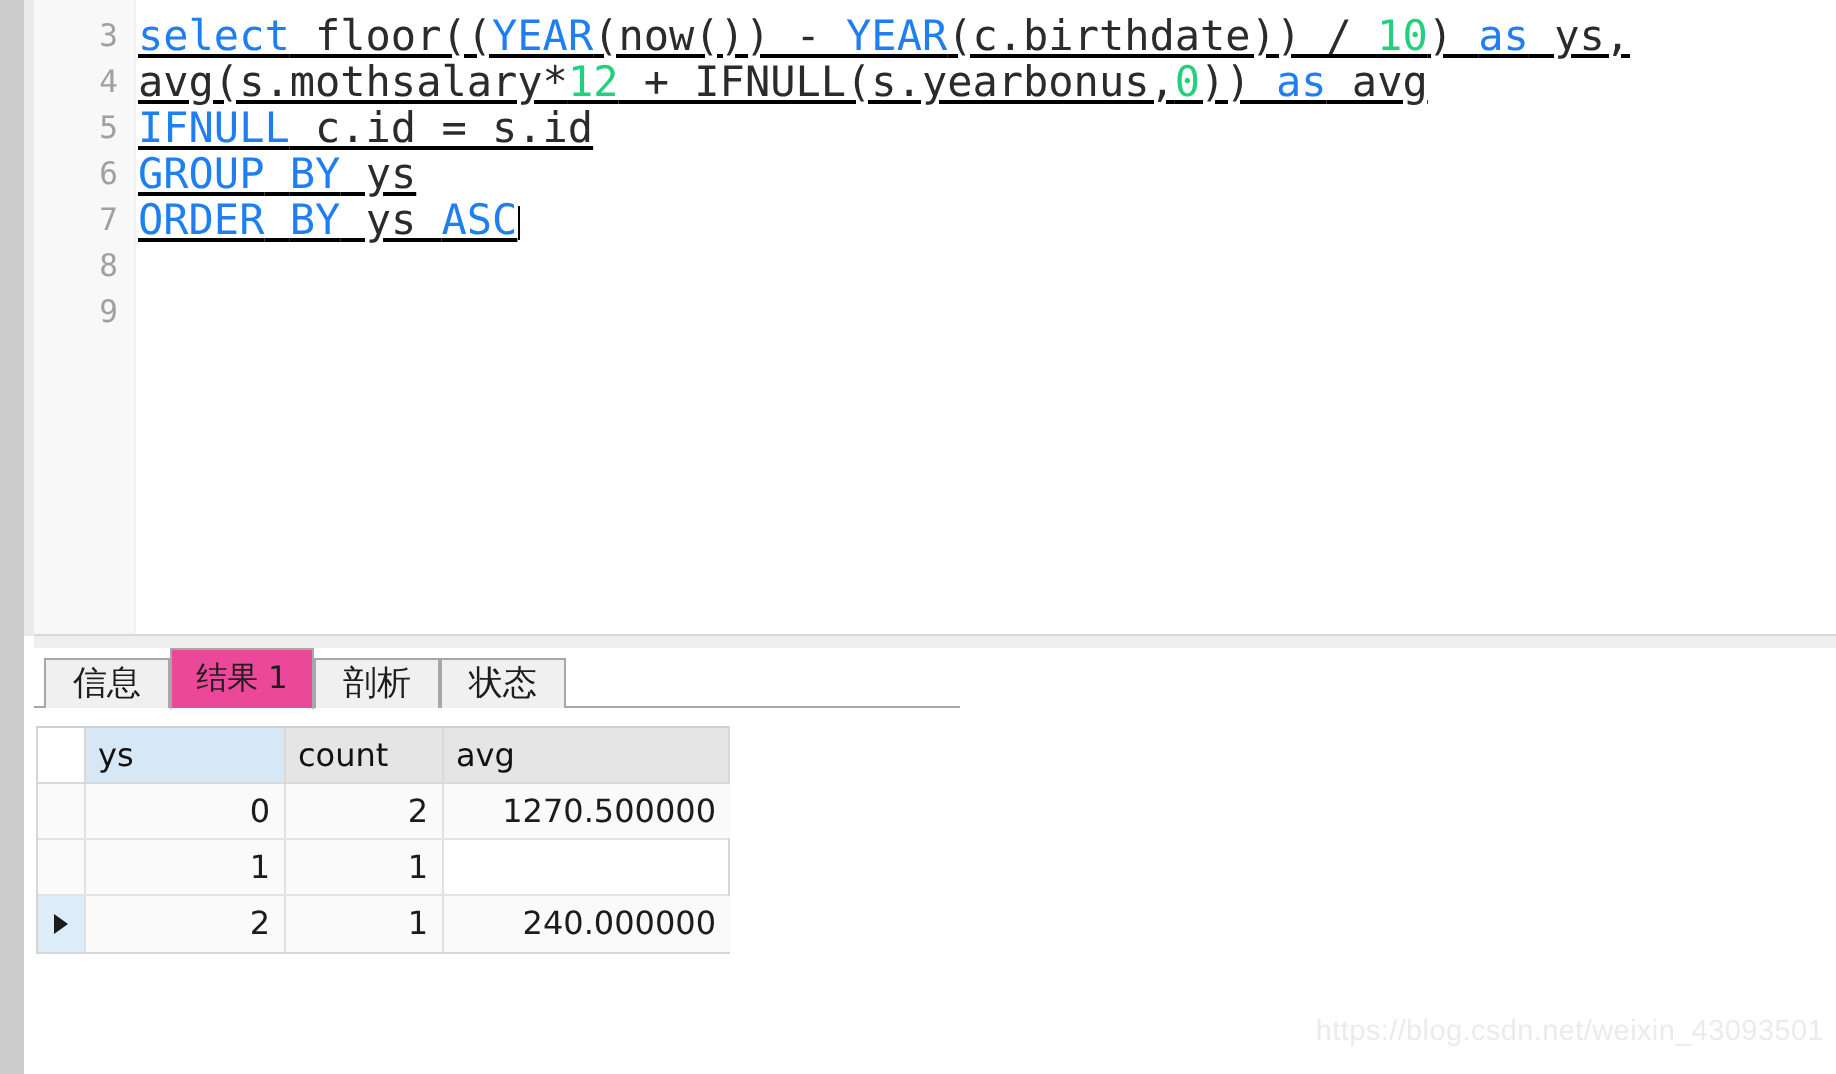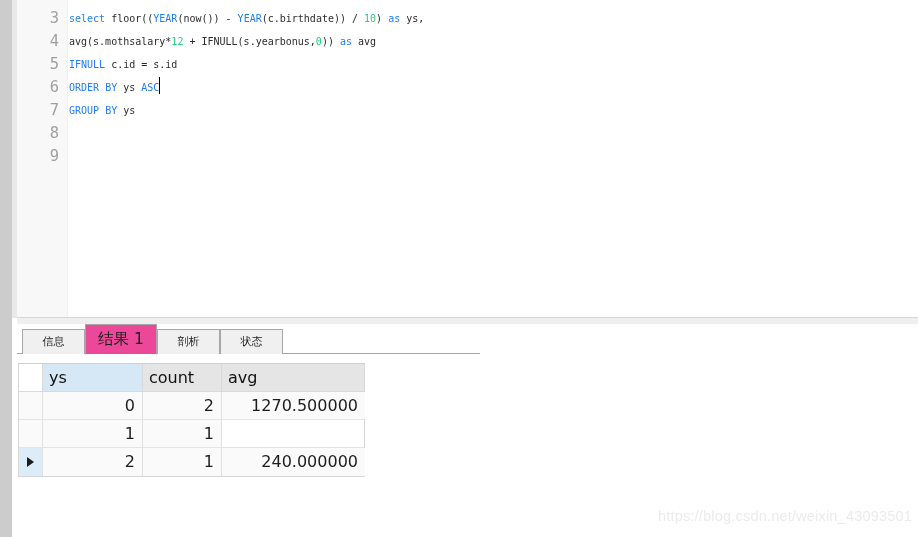--- a/index.html
+++ b/index.html
@@ -64,21 +64,22 @@
     position: absolute;
     left: 0;
     top: -16px;              
     width: 100%;
   }
   .code-row {
     height: 23px;
     line-height: 23px;
     white-space: pre;
     font-family: "DejaVu Sans Mono", monospace;
-    font-size: 10px;
+    font-size: 21px;
+    text-decoration: underline;
   }
   .gutter-lines {
     position: absolute;
     left: 0;
     top: -16px;
     width: 51px;
   }
   .gutter-row {
     height: 23px;
     line-height: 23px;
@@ -134,21 +135,21 @@
     background: #a7a7a7;
   }
   .tab {
     position: absolute;
     top: 5px;
     height: 25px;
     box-sizing: border-box;
     background: #f0f0f0;
     border: 1px solid #a7a7a7;
     border-bottom: none;
-    font-size: 11px;
+    font-size: 17px;
     color: #1d1d1d;
     text-align: center;
     line-height: 24px;
     white-space: nowrap;
     font-family: "DejaVu Sans", sans-serif;
   }
   .tab.active {
     top: 0px;
     height: 31px;
     line-height: 28px;
@@ -254,22 +255,22 @@
           <div class="gutter-row">8</div>
           <div class="gutter-row">9</div>
         </div>
     </div>
     <div class="code-area">
       <div class="code-lines" id="code-lines">
           <div class="code-row"><span class="txt"></span></div>
           <div class="code-row"><span class="kw">select</span><span class="txt"> floor((</span><span class="kw">YEAR</span><span class="txt">(now()) - </span><span class="kw">YEAR</span><span class="txt">(c.birthdate)) / </span><span class="num">10</span><span class="txt">) </span><span class="kw">as</span><span class="txt"> ys,</span></div>
           <div class="code-row"><span class="txt">avg(s.mothsalary*</span><span class="num">12</span><span class="txt"> + IFNULL(s.yearbonus,</span><span class="num">0</span><span class="txt">)) </span><span class="kw">as</span><span class="txt"> avg</span></div>
           <div class="code-row"><span class="kw">IFNULL</span><span class="txt"> c.id = s.id</span></div>
+          <div class="code-row"><span class="kw">GROUP</span><span class="txt"> </span><span class="kw">BY</span><span class="txt"> ys</span></div>
           <div class="code-row"><span class="kw">ORDER</span><span class="txt"> </span><span class="kw">BY</span><span class="txt"> ys </span><span class="kw">ASC</span><span class="caret"></span></div>
-          <div class="code-row"><span class="kw">GROUP</span><span class="txt"> </span><span class="kw">BY</span><span class="txt"> ys</span></div>
         </div>
     </div>
   </div>
 
   <div class="splitter"></div>
 
   <div class="results-pane">
 
     <div class="tabstrip">
       <div class="tabstrip-base"></div>

